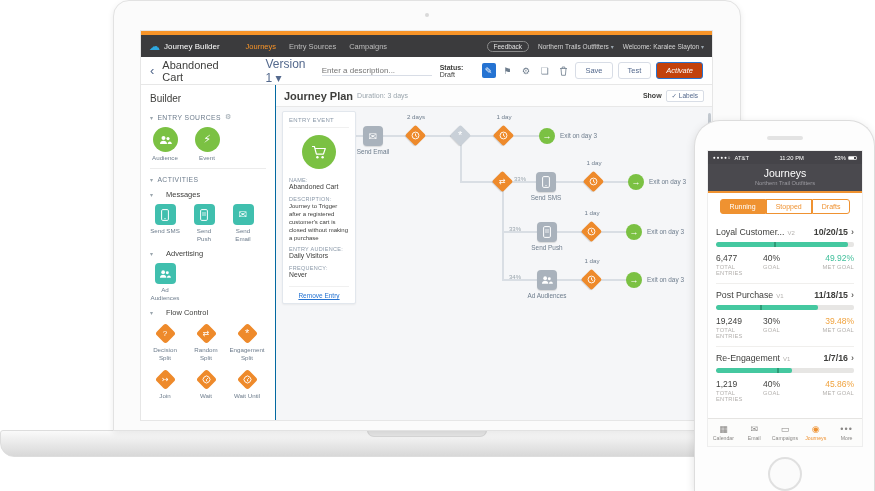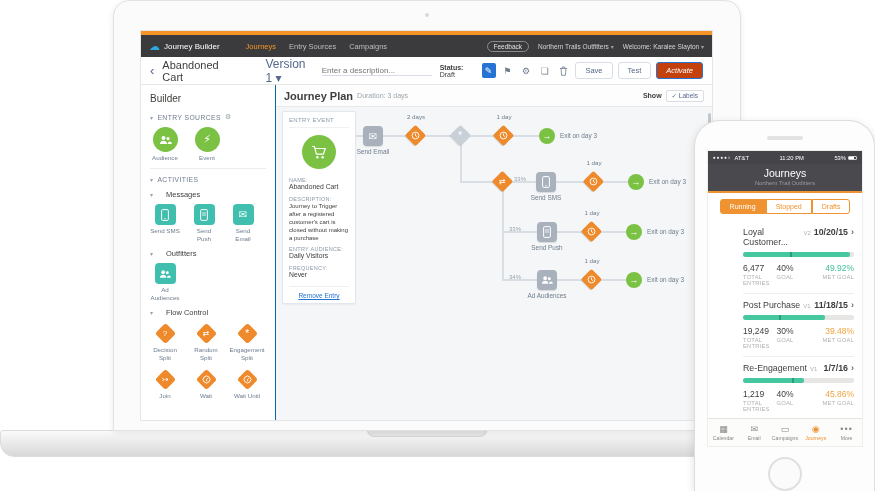--- a/index.html
+++ b/index.html
@@ -104,21 +104,21 @@
   .batt::after { content:""; position:absolute; left:0; top:0; bottom:0; width:5px; background:#fff; }
   .phdr { height:29px; background:#4a494e; border-bottom:2px solid #ef9231; text-align:center; flex:none; padding-top:3px; }
   .phdr .t { font-size:10.5px; color:#fff; line-height:1.2; }
   .phdr .s { font-size:5.8px; color:#9b9aa0; }
   .ptabs { display:flex; justify-content:center; padding:6px 0 5px; gap:0; flex:none; background:#fff; }
   .ptab { border:1px solid #ef9231; font-size:7px; color:#ef9231; background:#fff; padding:3px 9px; font-family:inherit; }
   .ptab:first-child { border-radius:3px 0 0 3px; }
   .ptab:last-child { border-radius:0 3px 3px 0; }
   .ptab.active { background:#ef9231; color:#fff; }
   .plist { flex:1; background:#fff; padding:2px 8px 0; overflow:hidden; }
-  .jcard { padding:6px 0 7px; border-bottom:1px solid #f0efed;margin-left:27px; }
+  .jcard { padding:6px 0 7px; border-bottom:1px solid #f0efed; }
   .jcard:last-child { border-bottom:none; }
   .jrow1 { display:flex; align-items:baseline; gap:3px; }
   .jname { font-size:8.8px; color:#3e3e3c; }
   .jver { font-size:6px; color:#b4b1ae; }
   .jdate { margin-left:auto; font-size:8.8px; font-weight:bold; color:#3e3e3c; }
   .jchev { font-size:9px; color:#6b6a68; font-weight:bold; }
   .jbar { position:relative; height:5px; background:#e7e6e4; border-radius:2px; margin:5px 0 6px; overflow:hidden; }
   .jfill { position:absolute; left:0; top:0; bottom:0; background:#45c8a0; border-radius:2px; }
   .jmark { position:absolute; top:0; bottom:0; width:2px; background:#2e9b77; }
   .jstats { display:flex; }
@@ -253,21 +253,21 @@
               <span class="lbl">Send Push</span>
             </div>
             <div class="pal-item">
               <span class="tealsq">✉</span>
               <span class="lbl">Send Email</span>
             </div>
           </div>
 
           <div class="sb-sub">
             <span class="chev">▾</span>
-            <span>Outfitters</span>
+            <span>Advertising</span>
           </div>
           <div class="item-row">
             <div class="pal-item">
               <span class="tealsq">
                 <svg width="12" height="10" viewBox="0 0 13 10">
                     <circle cx="4.5" cy="3" r="2" fill="#fff"></circle>
                     <circle cx="9" cy="3.6" r="1.6" fill="#fff"></circle>
                     <path d="M1 9c0-2 1.6-3.2 3.5-3.2S8 7 8 9Z" fill="#fff"></path>
                     <path d="M8.6 9c.2-1.5 1-2.4 2.2-2.4 1.1 0 1.9.9 2.1 2.4Z" fill="#fff"></path>
                   </svg>

